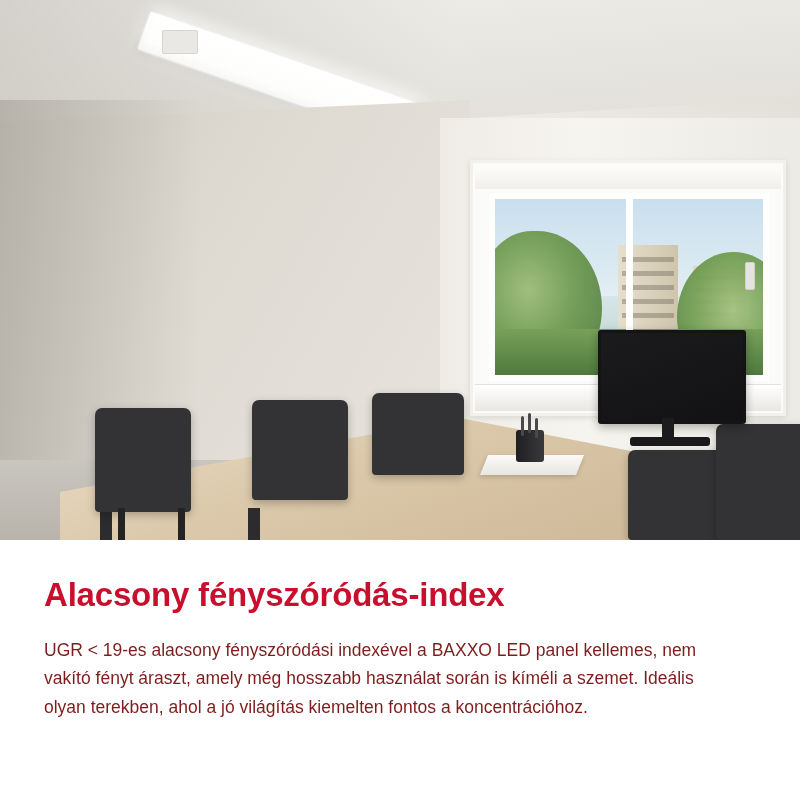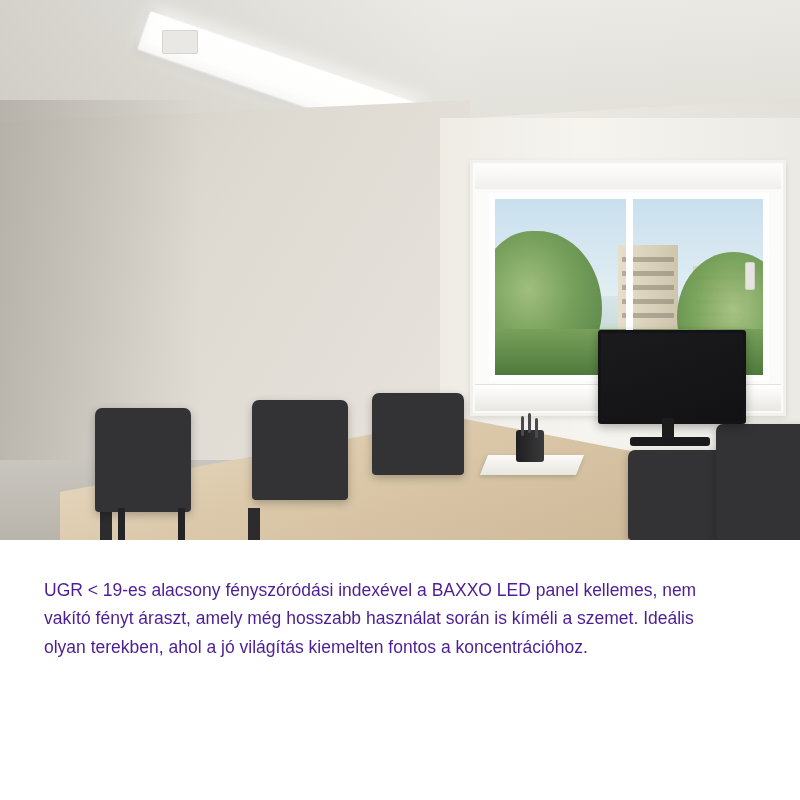--- a/index.html
+++ b/index.html
@@ -318,21 +318,21 @@
     font-size: 33px;
     font-weight: bold;
     color: #c8102e;
     letter-spacing: -0.2px;
     line-height: 1.15;
   }
   .body-text {
     margin: 0;
     font-size: 17.5px;
     line-height: 1.62;
-    color: #4c1d95;
+    color: #7f1d1d;
     max-width: 690px;
   }
 </style>
 </head>
 <body>
 
 <div class="page">
 
   <div class="photo">
 
@@ -400,16 +400,17 @@
 
     <div class="paper"></div>
     <div class="pen-cup">
       <div class="pen" style="left:5px;  top:-14px;"></div>
       <div class="pen" style="left:12px; top:-17px;"></div>
       <div class="pen" style="left:19px; top:-12px;"></div>
     </div>
   </div>
 
   <div class="content">
+    <h1 class="headline">Alacsony fényszóródás-index</h1>
     <p class="body-text">UGR &lt; 19-es alacsony fényszóródási indexével a BAXXO LED panel kellemes, nem vakító fényt áraszt, amely még hosszabb használat során is kíméli a szemet. Ideális olyan terekben, ahol a jó világítás kiemelten fontos a koncentrációhoz.</p>
   </div>
 
 </div>
 
 </body></html>

